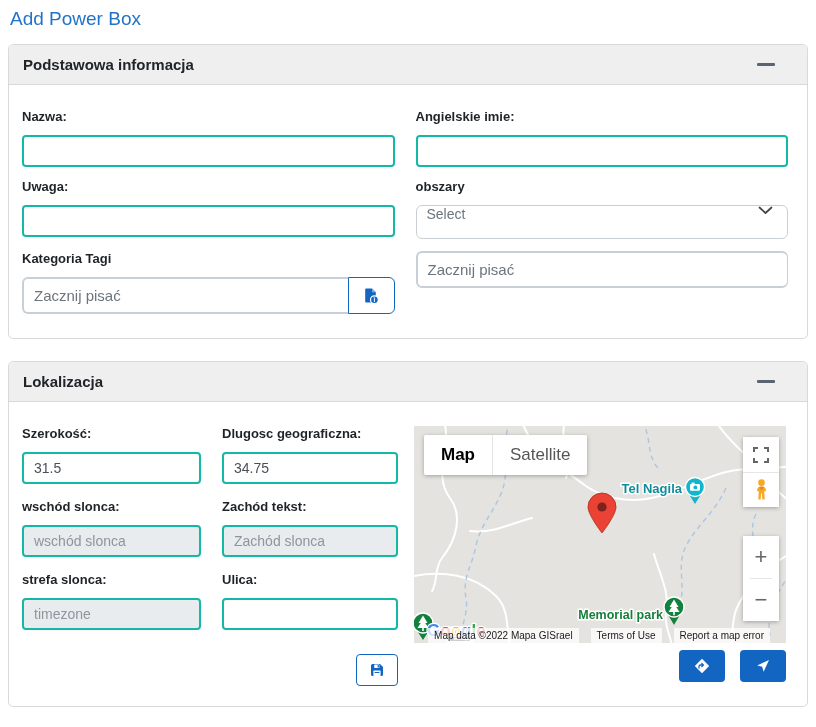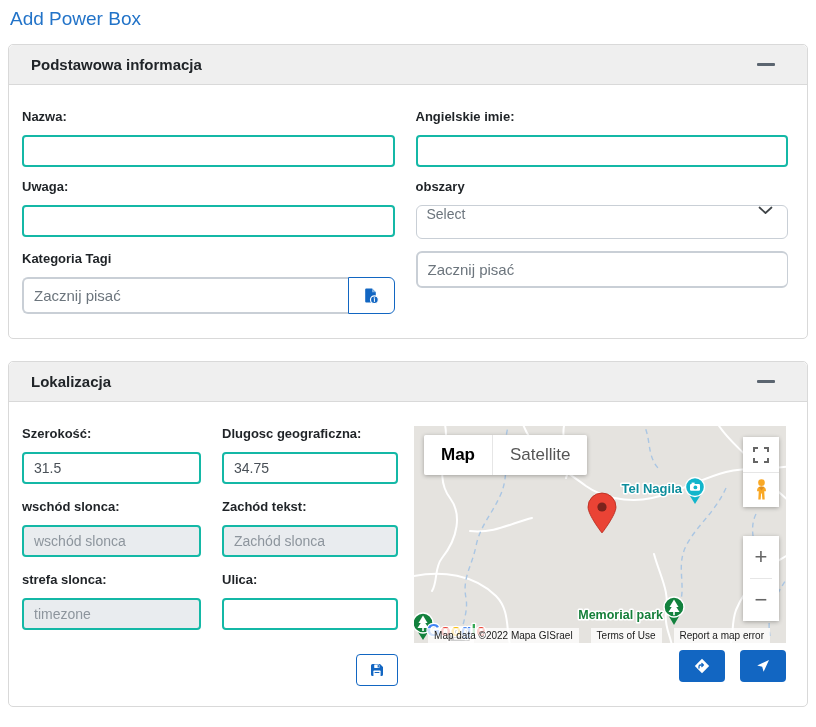--- a/index.html
+++ b/index.html
@@ -7,21 +7,21 @@
     font-family: "Liberation Sans", sans-serif; overflow: hidden; }
 
   .page-title { color: #2273c8; font-size: 19px; font-weight: 400;
     margin: 8px 0 14px 10px; }
 
   .panel { margin: 0 8px 22px 8px; background: #fff;
     border: 1px solid #d9d9d9; border-radius: 5px; }
   .panel-header { height: 40px; background: #efefef;
     border-bottom: 1px solid #d9d9d9; border-radius: 5px 5px 0 0;
     display: flex; align-items: center; justify-content: space-between;
-    padding: 0 30px 0 22px; }
+    padding: 0 30px 0 14px; }
   .panel-title { font-size: 15px; font-weight: 700; color: #212529; }
   .collapse-btn { background: none; border: none; cursor: pointer;
     padding: 6px 2px; display: flex; }
   .dash { width: 18px; height: 3px; background: #5b6570; border-radius: 1px; }
 
   .panel-body { padding: 24px 19px 20px 13px; }
 
   .form-row { display: flex; gap: 21px; margin-bottom: 12px; }
   .form-col { flex: 1; min-width: 0; }
   .field-label { display: block; font-weight: 700; font-size: 13px;

